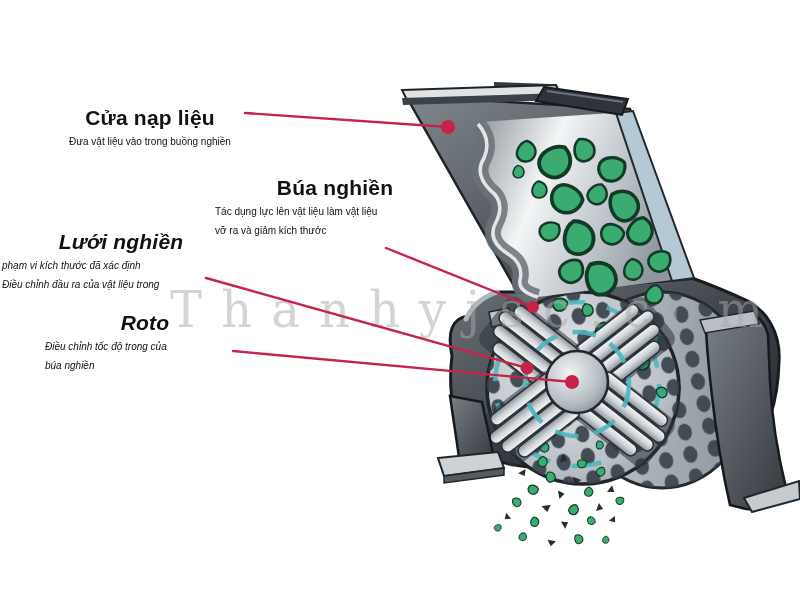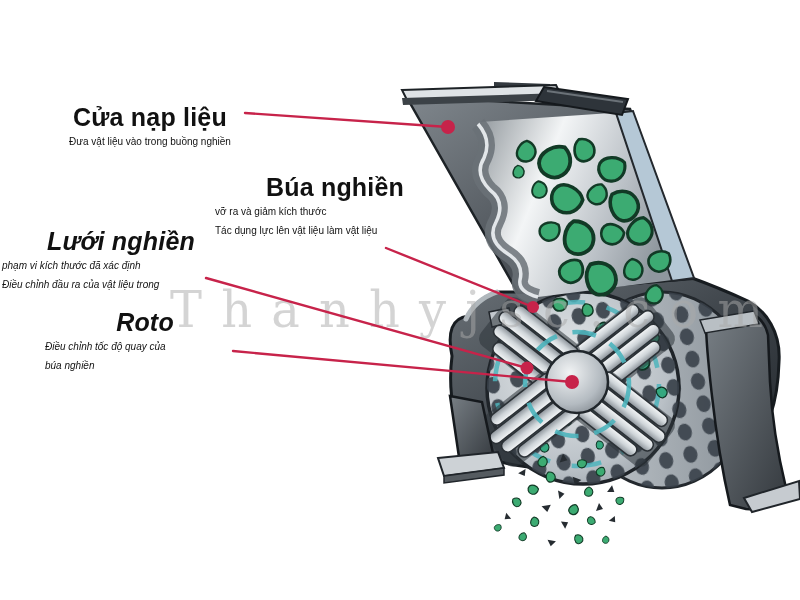--- a/index.html
+++ b/index.html
@@ -1,20 +1,20 @@
 <!DOCTYPE html>
 <html><head>
 <meta charset="utf-8">
 <style>
   html,body{margin:0;padding:0;background:#fff;}
   .stage{position:relative;width:800px;height:600px;background:#ffffff;overflow:hidden;
          font-family:"Liberation Sans",sans-serif;}
   .stage svg.mill{position:absolute;left:0;top:0;z-index:1;}
   .callout-label{position:absolute;z-index:5;color:#111;}
-  .callout-label h2{margin:0 0 4px 0;font-size:25px;line-height:23px;font-weight:bold;text-align:center;
+  .callout-label h2{margin:0 0 4px 0;font-size:21px;line-height:23px;font-weight:bold;text-align:center;
                     letter-spacing:.2px;}
   .callout-label .desc-line{font-size:10px;line-height:18.5px;white-space:nowrap;}
   .desc-center .desc-line{text-align:center;}
   .desc-left .desc-line{text-align:left;}
   #lbl-feed{left:28px;top:106px;width:244px;}
   #lbl-hammer{left:215px;top:176px;width:240px;}
   #lbl-screen{left:2px;top:230px;width:238px;font-style:italic;}
   #lbl-rotor{left:45px;top:311px;width:200px;font-style:italic;}
 </style>
 </head>
@@ -252,29 +252,29 @@
   </g>
 </svg>
 
 <div class="callout-label desc-center" id="lbl-feed">
   <h2>Cửa nạp liệu</h2>
   <div class="desc-line">Đưa vật liệu vào trong buồng nghiền</div>
 </div>
 
 <div class="callout-label desc-left" id="lbl-hammer">
   <h2>Búa nghiền</h2>
+  <div class="desc-line">Tác dụng lực lên vật liệu làm vật liệu</div>
   <div class="desc-line">vỡ ra và giảm kích thước</div>
-  <div class="desc-line">Tác dụng lực lên vật liệu làm vật liệu</div>
 </div>
 
 <div class="callout-label desc-left" id="lbl-screen">
   <h2>Lưới nghiền</h2>
   <div class="desc-line">phạm vi kích thước đã xác định</div>
   <div class="desc-line">Điều chỉnh đầu ra của vật liệu trong</div>
 </div>
 
 <div class="callout-label desc-left" id="lbl-rotor">
   <h2>Roto</h2>
-  <div class="desc-line">Điều chỉnh tốc độ quay của</div>
+  <div class="desc-line">Điều chỉnh tốc độ trong của</div>
   <div class="desc-line">búa nghiền</div>
 </div>
 
 </div>
 
 </body></html>

